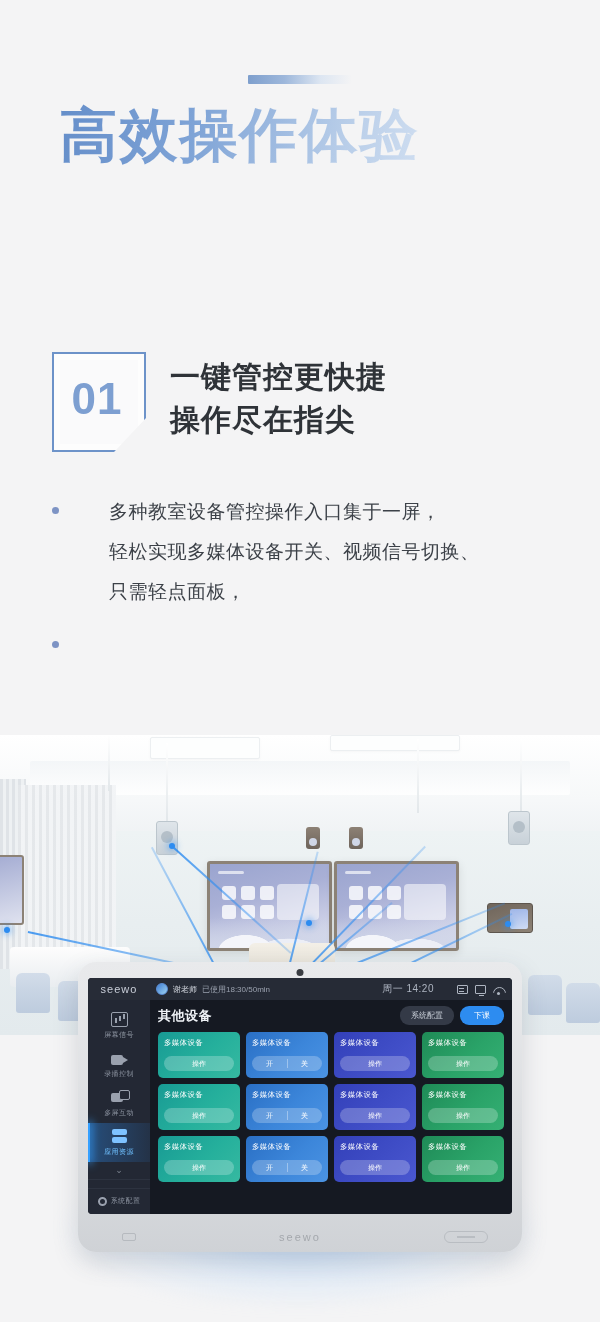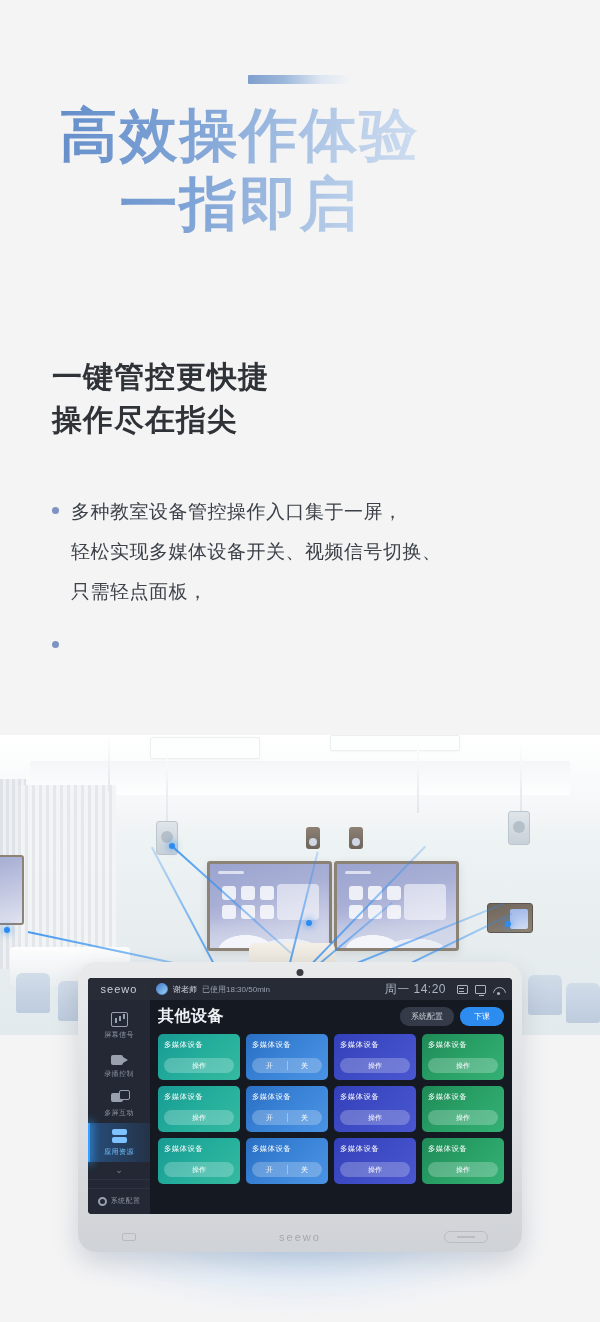--- a/index.html
+++ b/index.html
@@ -63,21 +63,21 @@
   }
   .bullet{
     display:flex; align-items:flex-start; gap:12px; margin-bottom:14px;
   }
   .dot{
     width:7px; height:7px; border-radius:50%; background:#7d93c4;
     margin-top:15px; flex:0 0 auto;
   }
   .bullet-body{ }
   .bline{
-    font-size:19px; color:#3c4148; line-height:2.1; letter-spacing:.5px; white-space:nowrap;
+    font-size:19px; color:#3c4148; line-height:2.1; letter-spacing:.5px; white-space:nowrap;margin-left:38px;
   }
 
   
   .scene{
     position:absolute; left:0; top:735px; width:600px; height:300px;
     overflow:hidden;
     background:linear-gradient(180deg,#ffffff 0%,#f7f9fa 22%,#eef2f4 58%,#e9eef2 100%);
   }
   .ceiling{
     position:absolute; left:-40px; top:0; width:680px; height:110px;
@@ -238,21 +238,21 @@
     color:#c9ced8; font-size:11px; letter-spacing:1px; background:#272c37; height:100%;
   }
   .avatar{
     width:12px; height:12px; border-radius:50%; flex:0 0 auto;
     background:linear-gradient(135deg,#3f7fd4,#9ed2f0); margin:0 5px 0 6px;
     border:1px solid #5d8fd6;
   }
   .sb-name{ color:#d5d9e1; font-size:8px; margin-right:5px; }
   .sb-usage{ color:#9aa1ae; font-size:8px; }
   .sb-spacer{ flex:1 1 auto; }
-  .sb-time{ color:#aeb5c1; font-size:12px; margin-right:4px; letter-spacing:.5px; }
+  .sb-time{ color:#aeb5c1; font-size:10px; margin-right:16px; letter-spacing:.5px; }
   .sb-ico{ width:11px; height:9px; margin-left:7px; position:relative; flex:0 0 auto; }
   .ico-keyboard{ border:1px solid #aeb5c1; border-radius:1px; }
   .ico-keyboard::after{ content:""; position:absolute; left:1px; top:2px; width:5px; height:1px; background:#aeb5c1; box-shadow:0 3px 0 #aeb5c1; }
   .ico-monitor{ border:1px solid #aeb5c1; border-radius:1px; }
   .ico-monitor::after{ content:""; position:absolute; left:3px; top:9px; width:5px; height:1px; background:#aeb5c1; }
   .ico-wifi{ }
   .ico-wifi::before{
     content:""; position:absolute; left:0; top:2px; width:11px; height:11px;
     border:1.5px solid #aeb5c1; border-radius:50%;
     clip-path:polygon(0 0,100% 0,100% 48%,0 48%);
@@ -307,21 +307,21 @@
   }
   .side-sys{
     margin-top:auto; width:100%; display:flex; align-items:center; justify-content:center;
     gap:4px; padding:7px 0 8px; border-top:1px solid #2d3340;
   }
   .side-sys .side-label{ font-size:7px; }
 
   
   .content{ flex:1 1 auto; background:#151922; padding:6px 8px 0 8px; min-width:0; }
   .content-head{ display:flex; align-items:center; margin-bottom:7px; }
-  .content-title{ color:#eef1f5; font-size:16px; font-weight:700; letter-spacing:.5px; }
+  .content-title{ color:#eef1f5; font-size:13px; font-weight:700; letter-spacing:.5px; }
   .ch-spacer{ flex:1 1 auto; }
   .btn-ghost{
     color:#cfd5de; font-size:8px; background:#343a47; border-radius:9px;
     padding:4px 11px; margin-right:6px;
   }
   .btn-primary{
     color:#ffffff; font-size:8px; background:#2d8cf0; border-radius:9px;
     padding:4px 14px;
   }
   .grid{
@@ -348,24 +348,27 @@
   .c-indigo{ background:linear-gradient(135deg,#3340b9 0%,#3f4dc6 55%,#4a57d0 100%); }
   .c-green{ background:linear-gradient(135deg,#1f8a57 0%,#2aa368 55%,#35b074 100%); }
 </style>
 </head>
 <body>
 
 <div class="accent-bar"></div>
 
 <div class="hero">
   <span class="hero-line">高效操作体验</span>
-  <span class="hero-line l2">一指即启</span>
 </div>
 
 <div class="section-head">
+  <div class="badge">
+    <div class="badge-shape"></div>
+    <div class="badge-num">01</div>
+  </div>
   <div class="head-texts">
     <div class="head-line">一键管控更快捷</div>
     <div class="head-line">操作尽在指尖</div>
   </div>
 </div>
 
 <div class="bullets">
   <div class="bullet">
     <span class="dot"></span>
     <div class="bullet-body">

